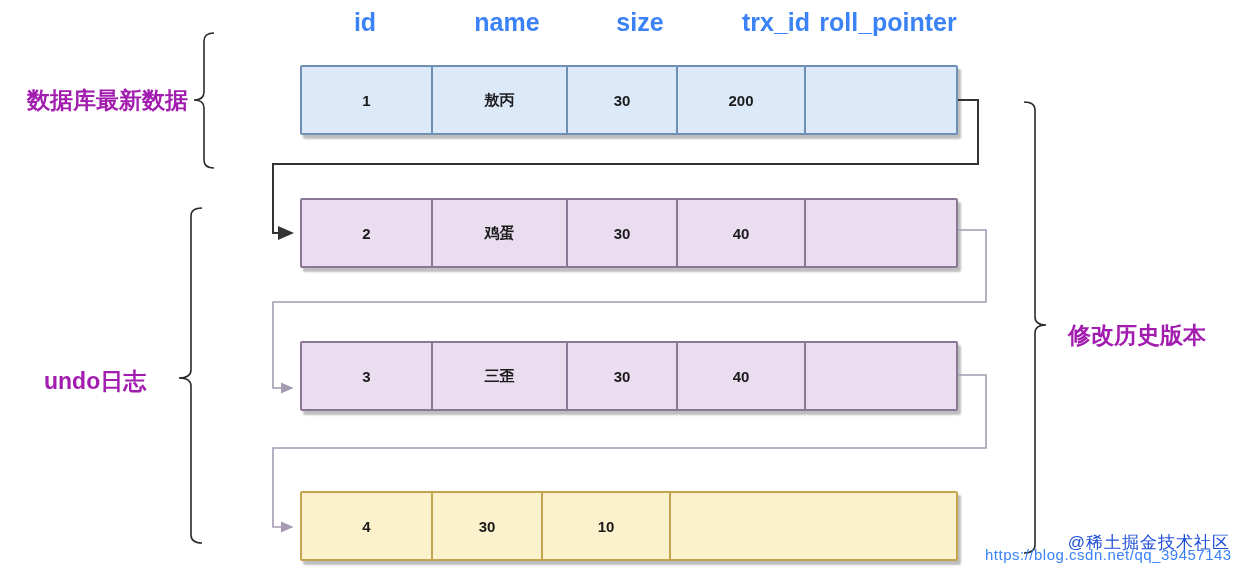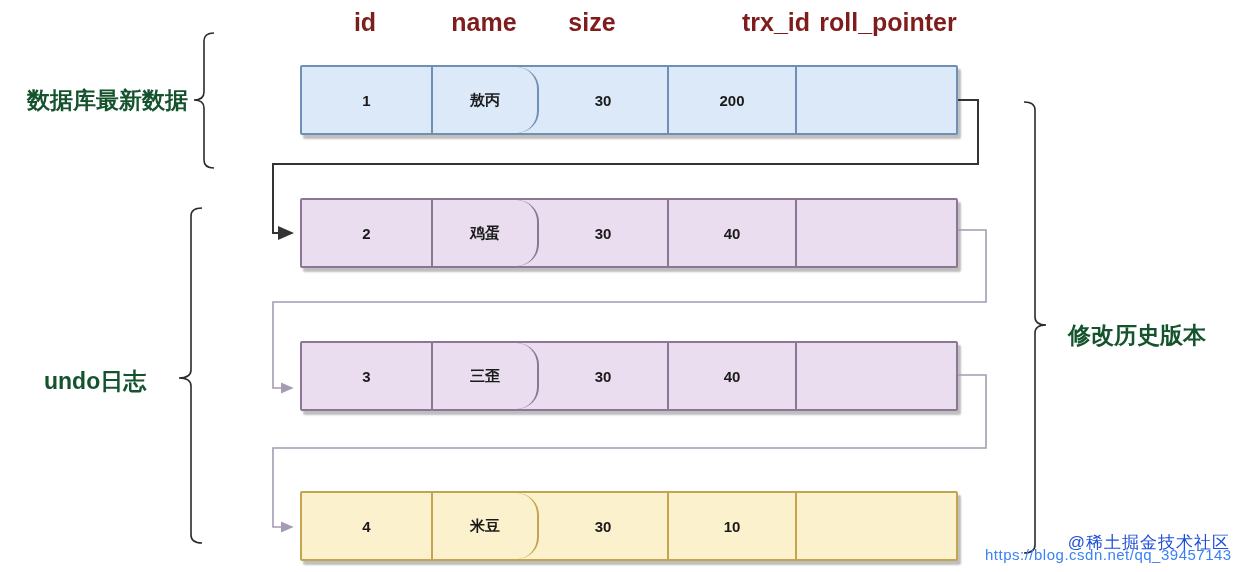--- a/index.html
+++ b/index.html
@@ -7,48 +7,48 @@
     position:relative;
     width:1242px;height:572px;
     background:#ffffff;
     font-family:"Liberation Sans", sans-serif;
     overflow:hidden;
   }
   
   .col-header{
     position:absolute;top:8px;
     transform:translateX(-50%);
-    font-size:25px;font-weight:bold;color:#7f1d1d;
+    font-size:25px;font-weight:bold;color:#3b82f6;
     white-space:nowrap;
   }
   
   .side-label{
     position:absolute;
-    font-size:23px;font-weight:bold;color:#14532d;
+    font-size:23px;font-weight:bold;color:#a21caf;
     white-space:nowrap;
   }
   .label-latest{left:4px;top:85px;width:184px;text-align:right;}
   .label-undo{left:24px;top:366px;margin-left:20px;}
   .label-history{left:1068px;top:320px;font-family:Liberation Mono, monospace;}
   
   .record{
     position:absolute;left:300px;width:658px;height:70px;
     display:flex;box-sizing:border-box;
     border:2px solid;border-radius:2px;
     box-shadow:3px 4px 2px rgba(110,110,110,0.45);
   }
   .record .cell{
     box-sizing:border-box;
     display:flex;align-items:center;justify-content:center;
     font-size:15px;font-weight:bold;color:#1a1a1a;
     border-right:2px solid;
   }
   .record .cell:last-child{border-right:none;}
-  .record .c0{width:131px;} .record .c1{width:106px;border-radius:22px;}
-  .record .c2{width:130px;} .record .c3{width:128px;}
+  .record .c0{width:131px;} .record .c1{width:135px;}
+  .record .c2{width:110px;} .record .c3{width:128px;}
   .record .c4{width:132px;}
   .row-blue{top:65px;background:#dce9f8;border-color:#6f8fb5;}
   .row-blue .cell{border-color:#6f8fb5;}
   .row-purple1{top:198px;background:#e9ddef;border-color:#8a7796;}
   .row-purple1 .cell{border-color:#8a7796;}
   .row-purple2{top:341px;background:#e9ddef;border-color:#8a7796;}
   .row-purple2 .cell{border-color:#8a7796;}
   .row-yellow{top:491px;background:#fbf1cd;border-color:#c2a54e;}
   .row-yellow .cell{border-color:#c2a54e;}
   
@@ -62,22 +62,22 @@
     position:absolute;left:985px;top:546px;
     font-size:15px;color:#3b82f6;letter-spacing:.5px;
   }
 </style>
 </head>
 <body>
 
 <div class="canvas">
 
   <span class="col-header" style="left:365px">id</span>
-  <span class="col-header" style="left:484px">name</span>
-  <span class="col-header" style="left:592px">size</span>
+  <span class="col-header" style="left:507px">name</span>
+  <span class="col-header" style="left:640px">size</span>
   <span class="col-header" style="left:776px">trx_id</span>
   <span class="col-header" style="left:888px">roll_pointer</span>
 
   <div class="side-label label-latest">数据库最新数据</div>
   <div class="side-label label-undo">undo日志</div>
   <div class="side-label label-history">修改历史版本</div>
 
   <div class="record row-blue">
     <div class="cell c0">1</div>
     <div class="cell c1">敖丙</div>
@@ -97,21 +97,20 @@
   <div class="record row-purple2">
     <div class="cell c0">3</div>
     <div class="cell c1">三歪</div>
     <div class="cell c2">30</div>
     <div class="cell c3">40</div>
     <div class="cell c4"></div>
   </div>
 
   <div class="record row-yellow">
     <div class="cell c0">4</div>
-    <div class="cell c1">米豆</div>
     <div class="cell c2">30</div>
     <div class="cell c3">10</div>
     <div class="cell c4"></div>
   </div>
 
   <svg class="overlay" width="1242" height="572" viewBox="0 0 1242 572">
     <defs>
       <marker id="arrow-dark" markerWidth="9" markerHeight="8" refX="7" refY="3.5" orient="auto">
         <path d="M0,0 L8,3.5 L0,7 Z" fill="#333333"></path>
       </marker>

